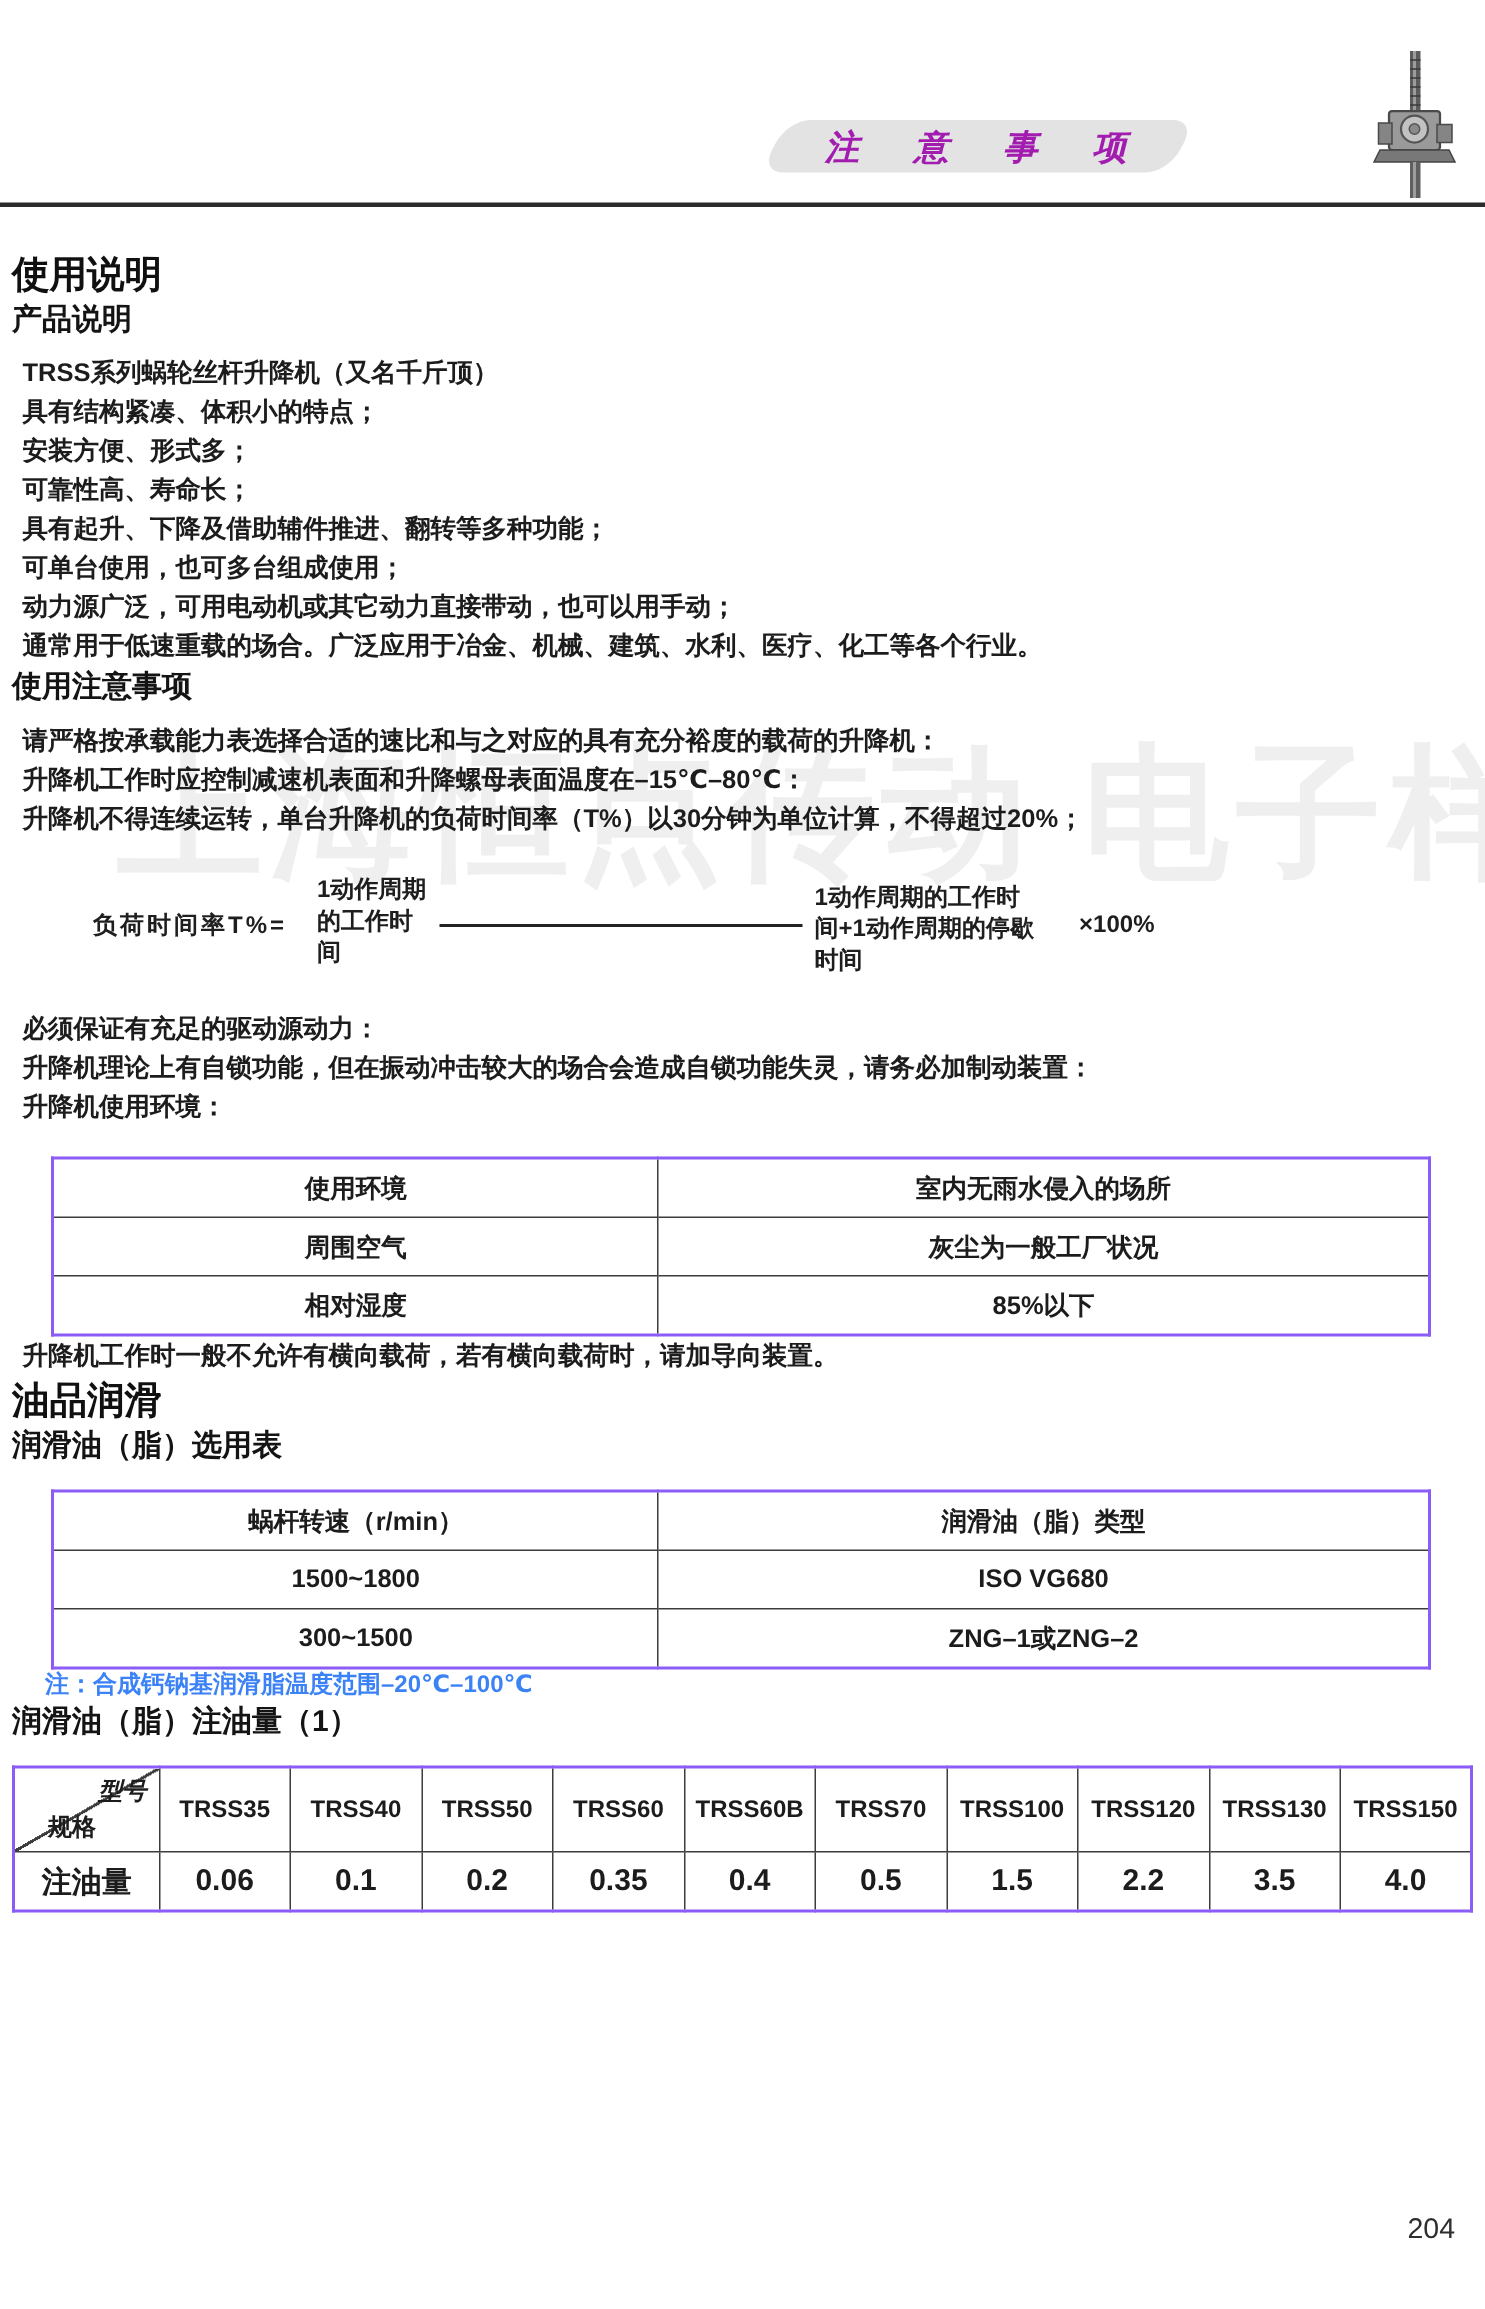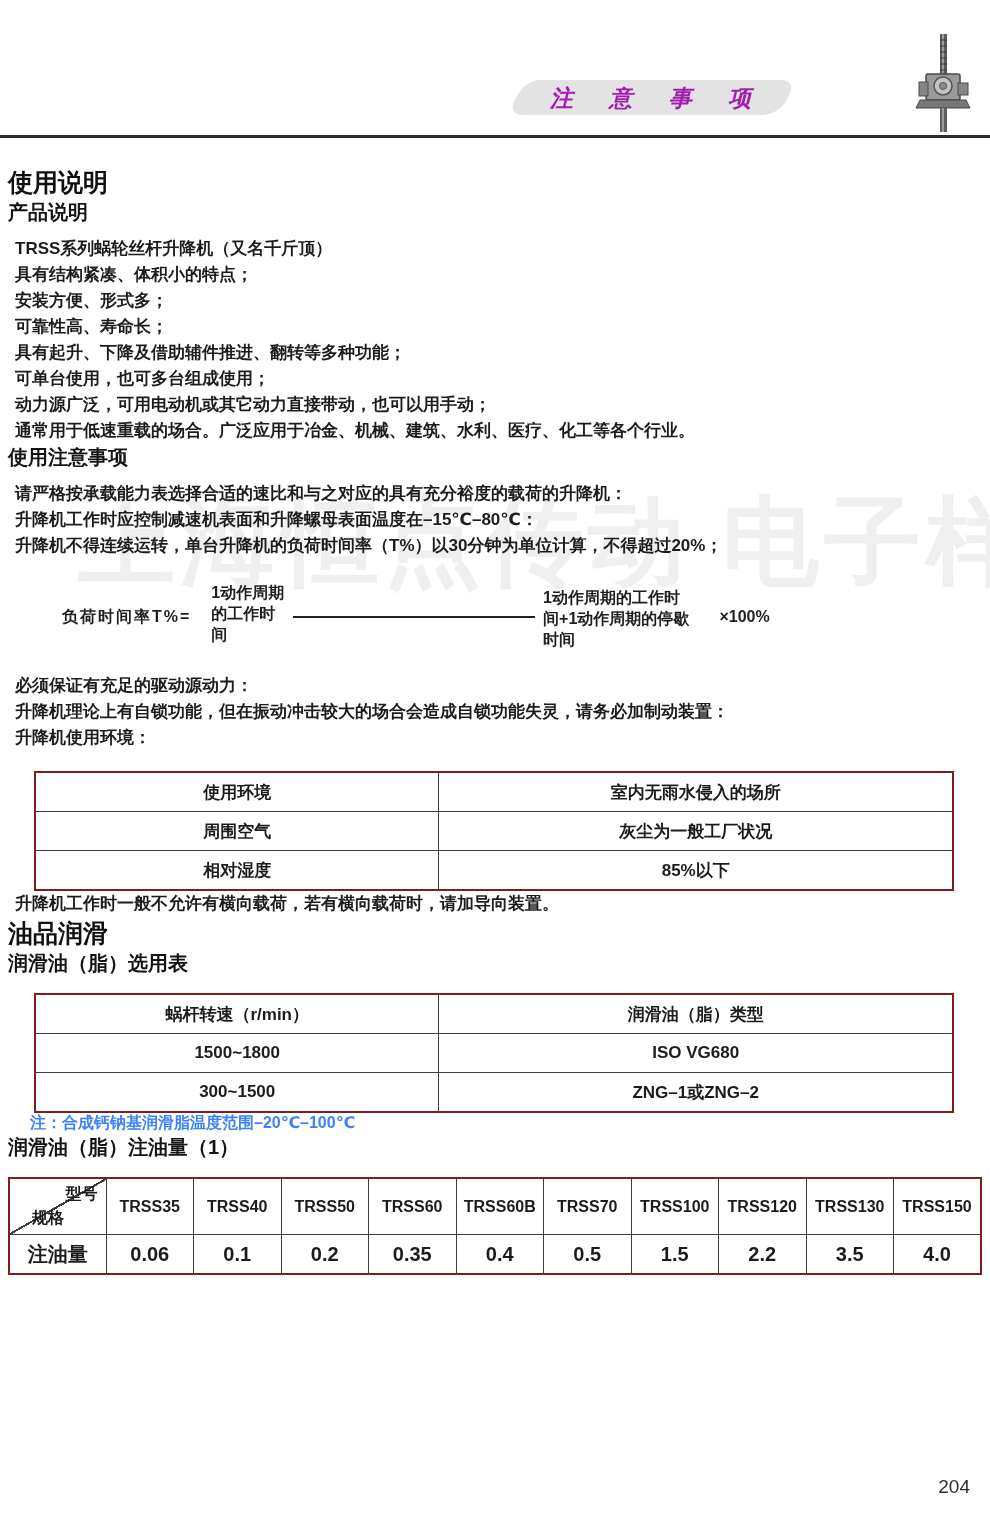--- a/index.html
+++ b/index.html
@@ -26,33 +26,33 @@
   .mt20{margin-top:20px;}.mt34{margin-top:34px;}.mt38{margin-top:38px;}.mt56{margin-top:56px;}
   
   .formula{display:flex;align-items:center;font-size:16px;font-weight:600;margin:24px 0 22px 62px;}
   .f-lhs{margin-right:8px;letter-spacing:2px;}
   .frac{display:flex;flex-direction:row;align-items:center;margin:0 4px;}
   .f-num{padding:0 8px 5px;}
   .f-bar{height:2px;background:#222;width:100%;}
   .f-den{padding:5px 8px 0;}
   .f-rhs{margin-left:12px;}
   
-  table.doc{border-collapse:collapse;table-layout:fixed;border:2px solid #7f1d1d;}
+  table.doc{border-collapse:collapse;table-layout:fixed;border:2px solid #8b5cf6;}
   table.doc td,table.doc th{border:1.6px solid #3d3d3d;text-align:center;vertical-align:middle;
         font-size:17px;font-weight:600;color:#1c1c1c;padding:0;}
   table.two{width:920px;margin-left:34px;}
   table.two td{height:38px;}
   table.two col.c1{width:44%;} table.two col.c2{width:56%;}
   table.fill{width:974px;margin-left:8px;}
   table.fill th{height:55px;font-size:16px;font-weight:600;}
   table.fill td{height:38px;font-size:20px;}
   table.fill col.first{width:97px;}
   .diag{position:relative;background:linear-gradient(to bottom right,
         transparent calc(50% - 1px),#3d3d3d calc(50% - 1px) calc(50% + 1px),transparent calc(50% + 1px));}
-  .diag .t{position:absolute;top:5px;right:8px;font-size:16px;}
+  .diag .t{position:absolute;top:5px;right:8px;font-size:16px;font-style:italic;}
   .diag .b{position:absolute;bottom:5px;left:22px;font-size:16px;}
 </style>
 </head>
 <body>
 
 <div class="page">
 
   <div class="watermark">上海恒点传动 电子样本</div>
 
   <div class="banner"></div>

